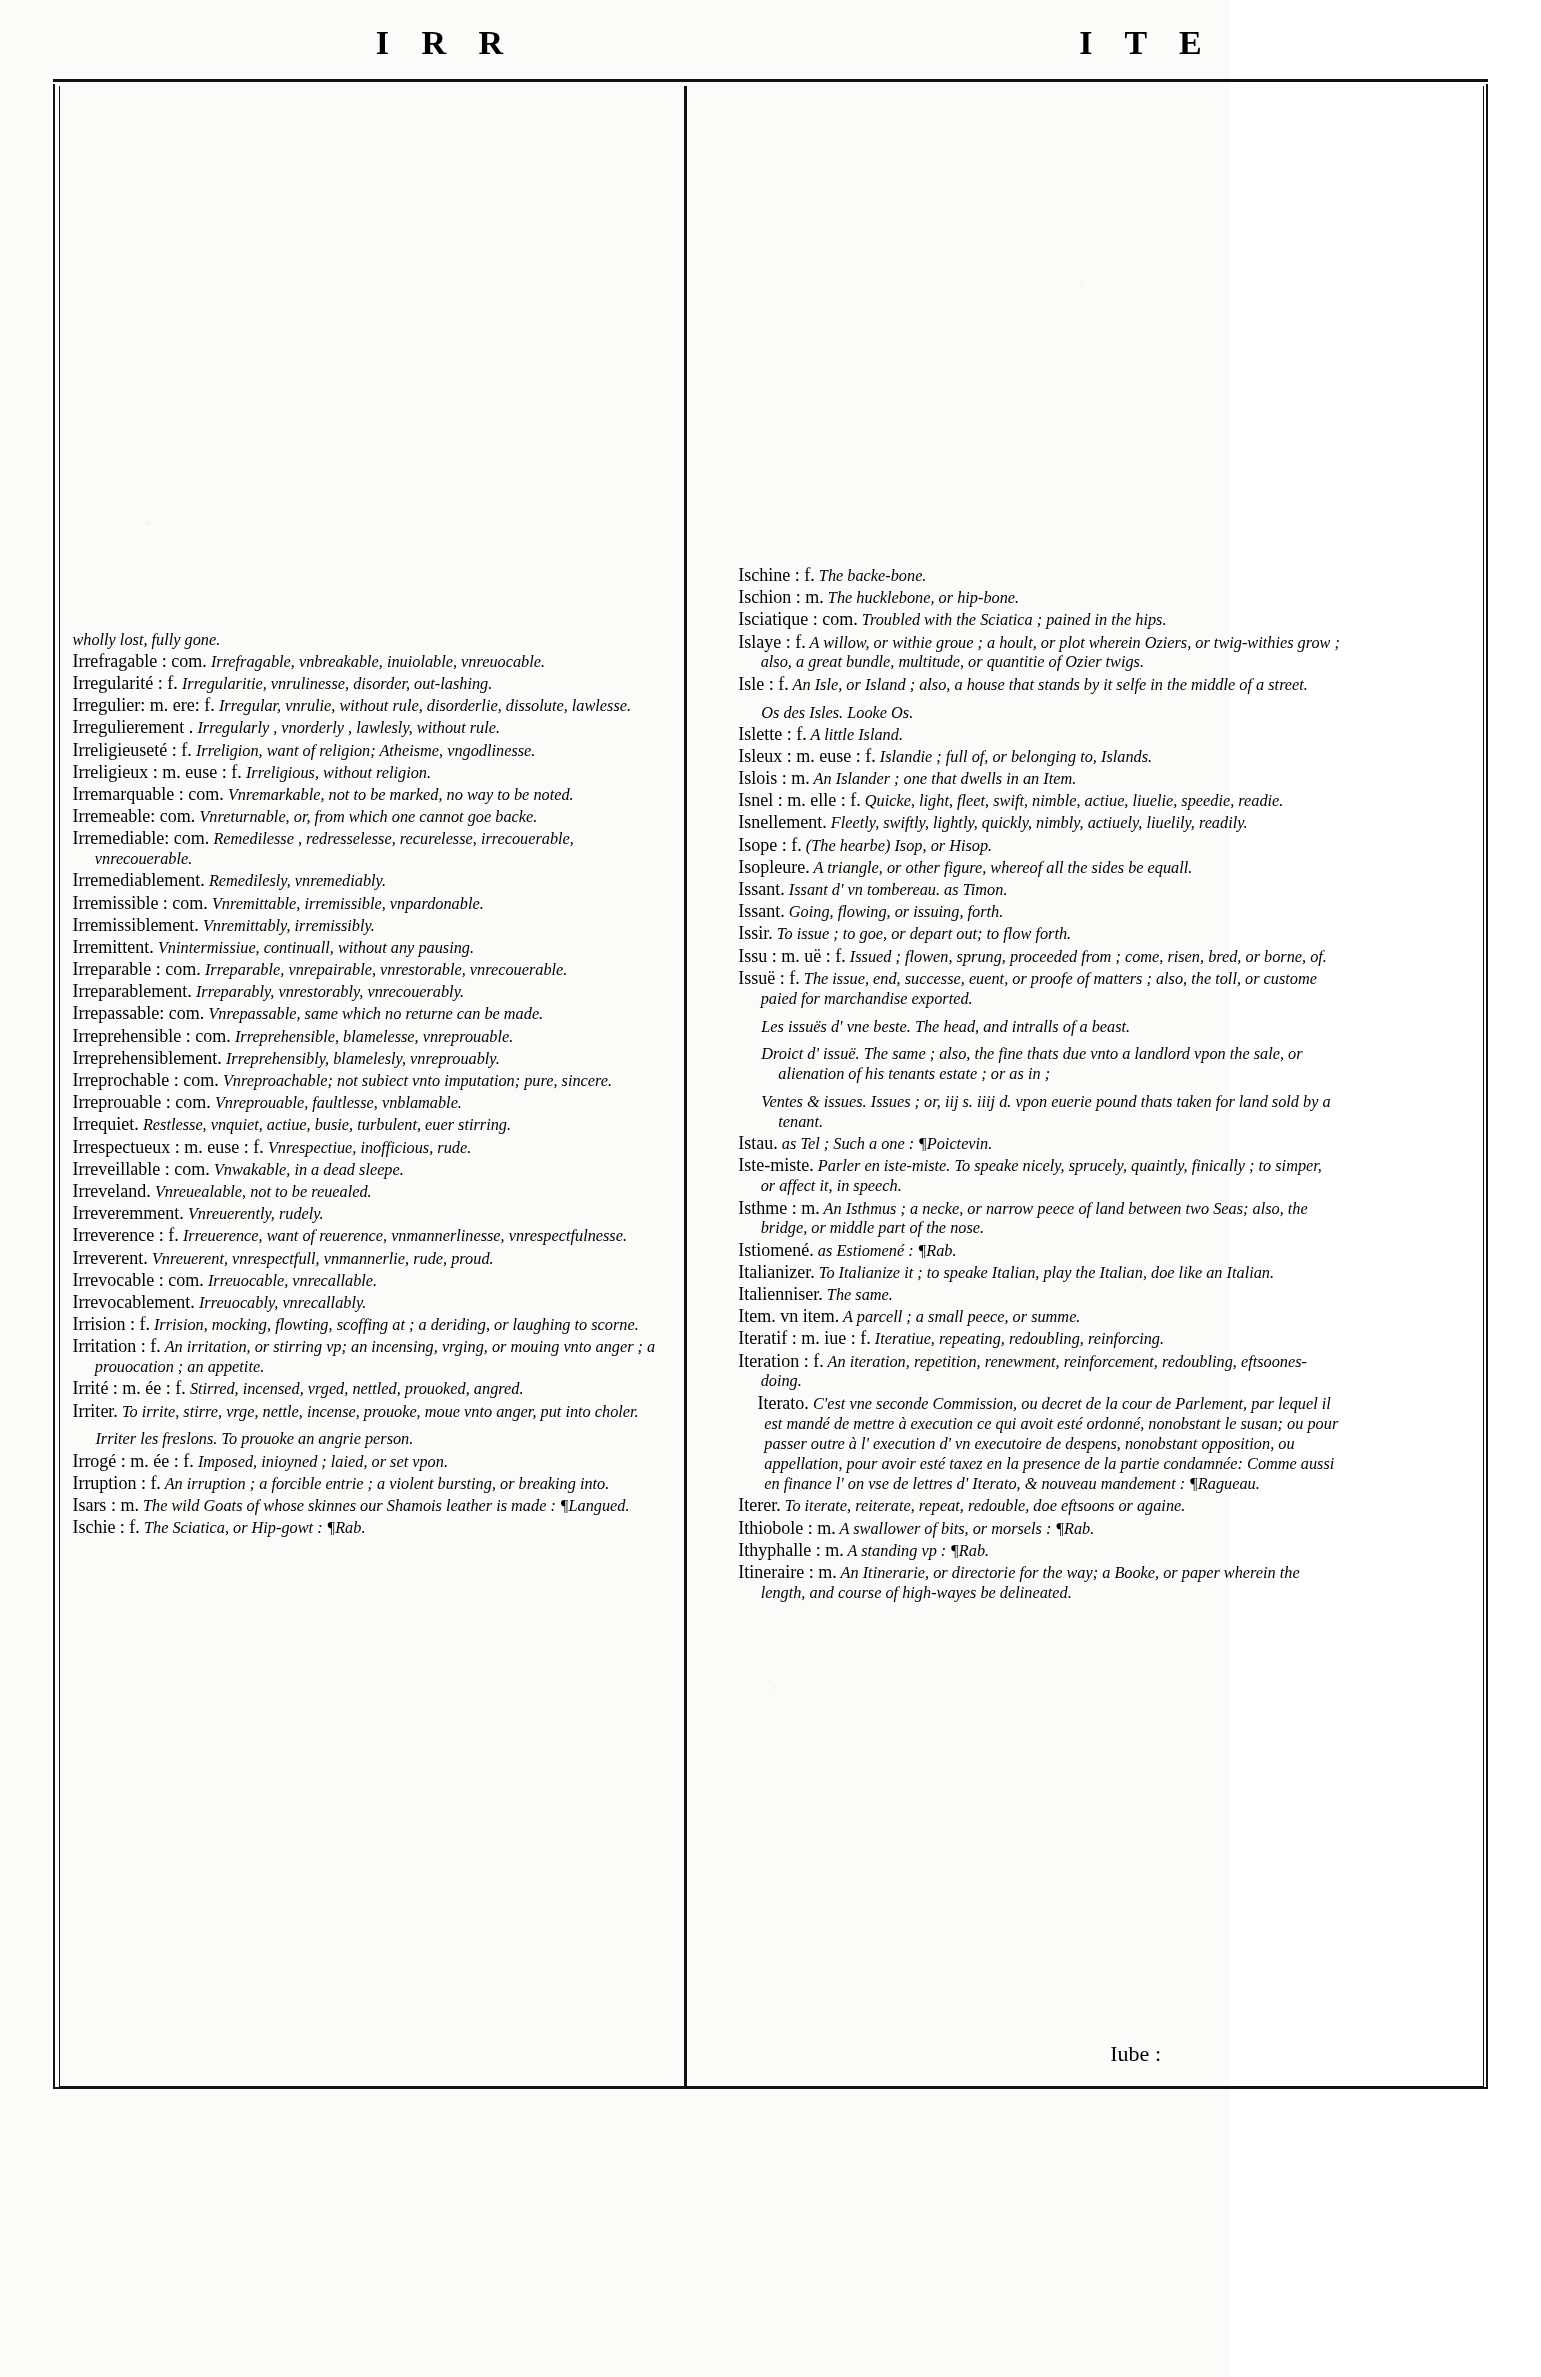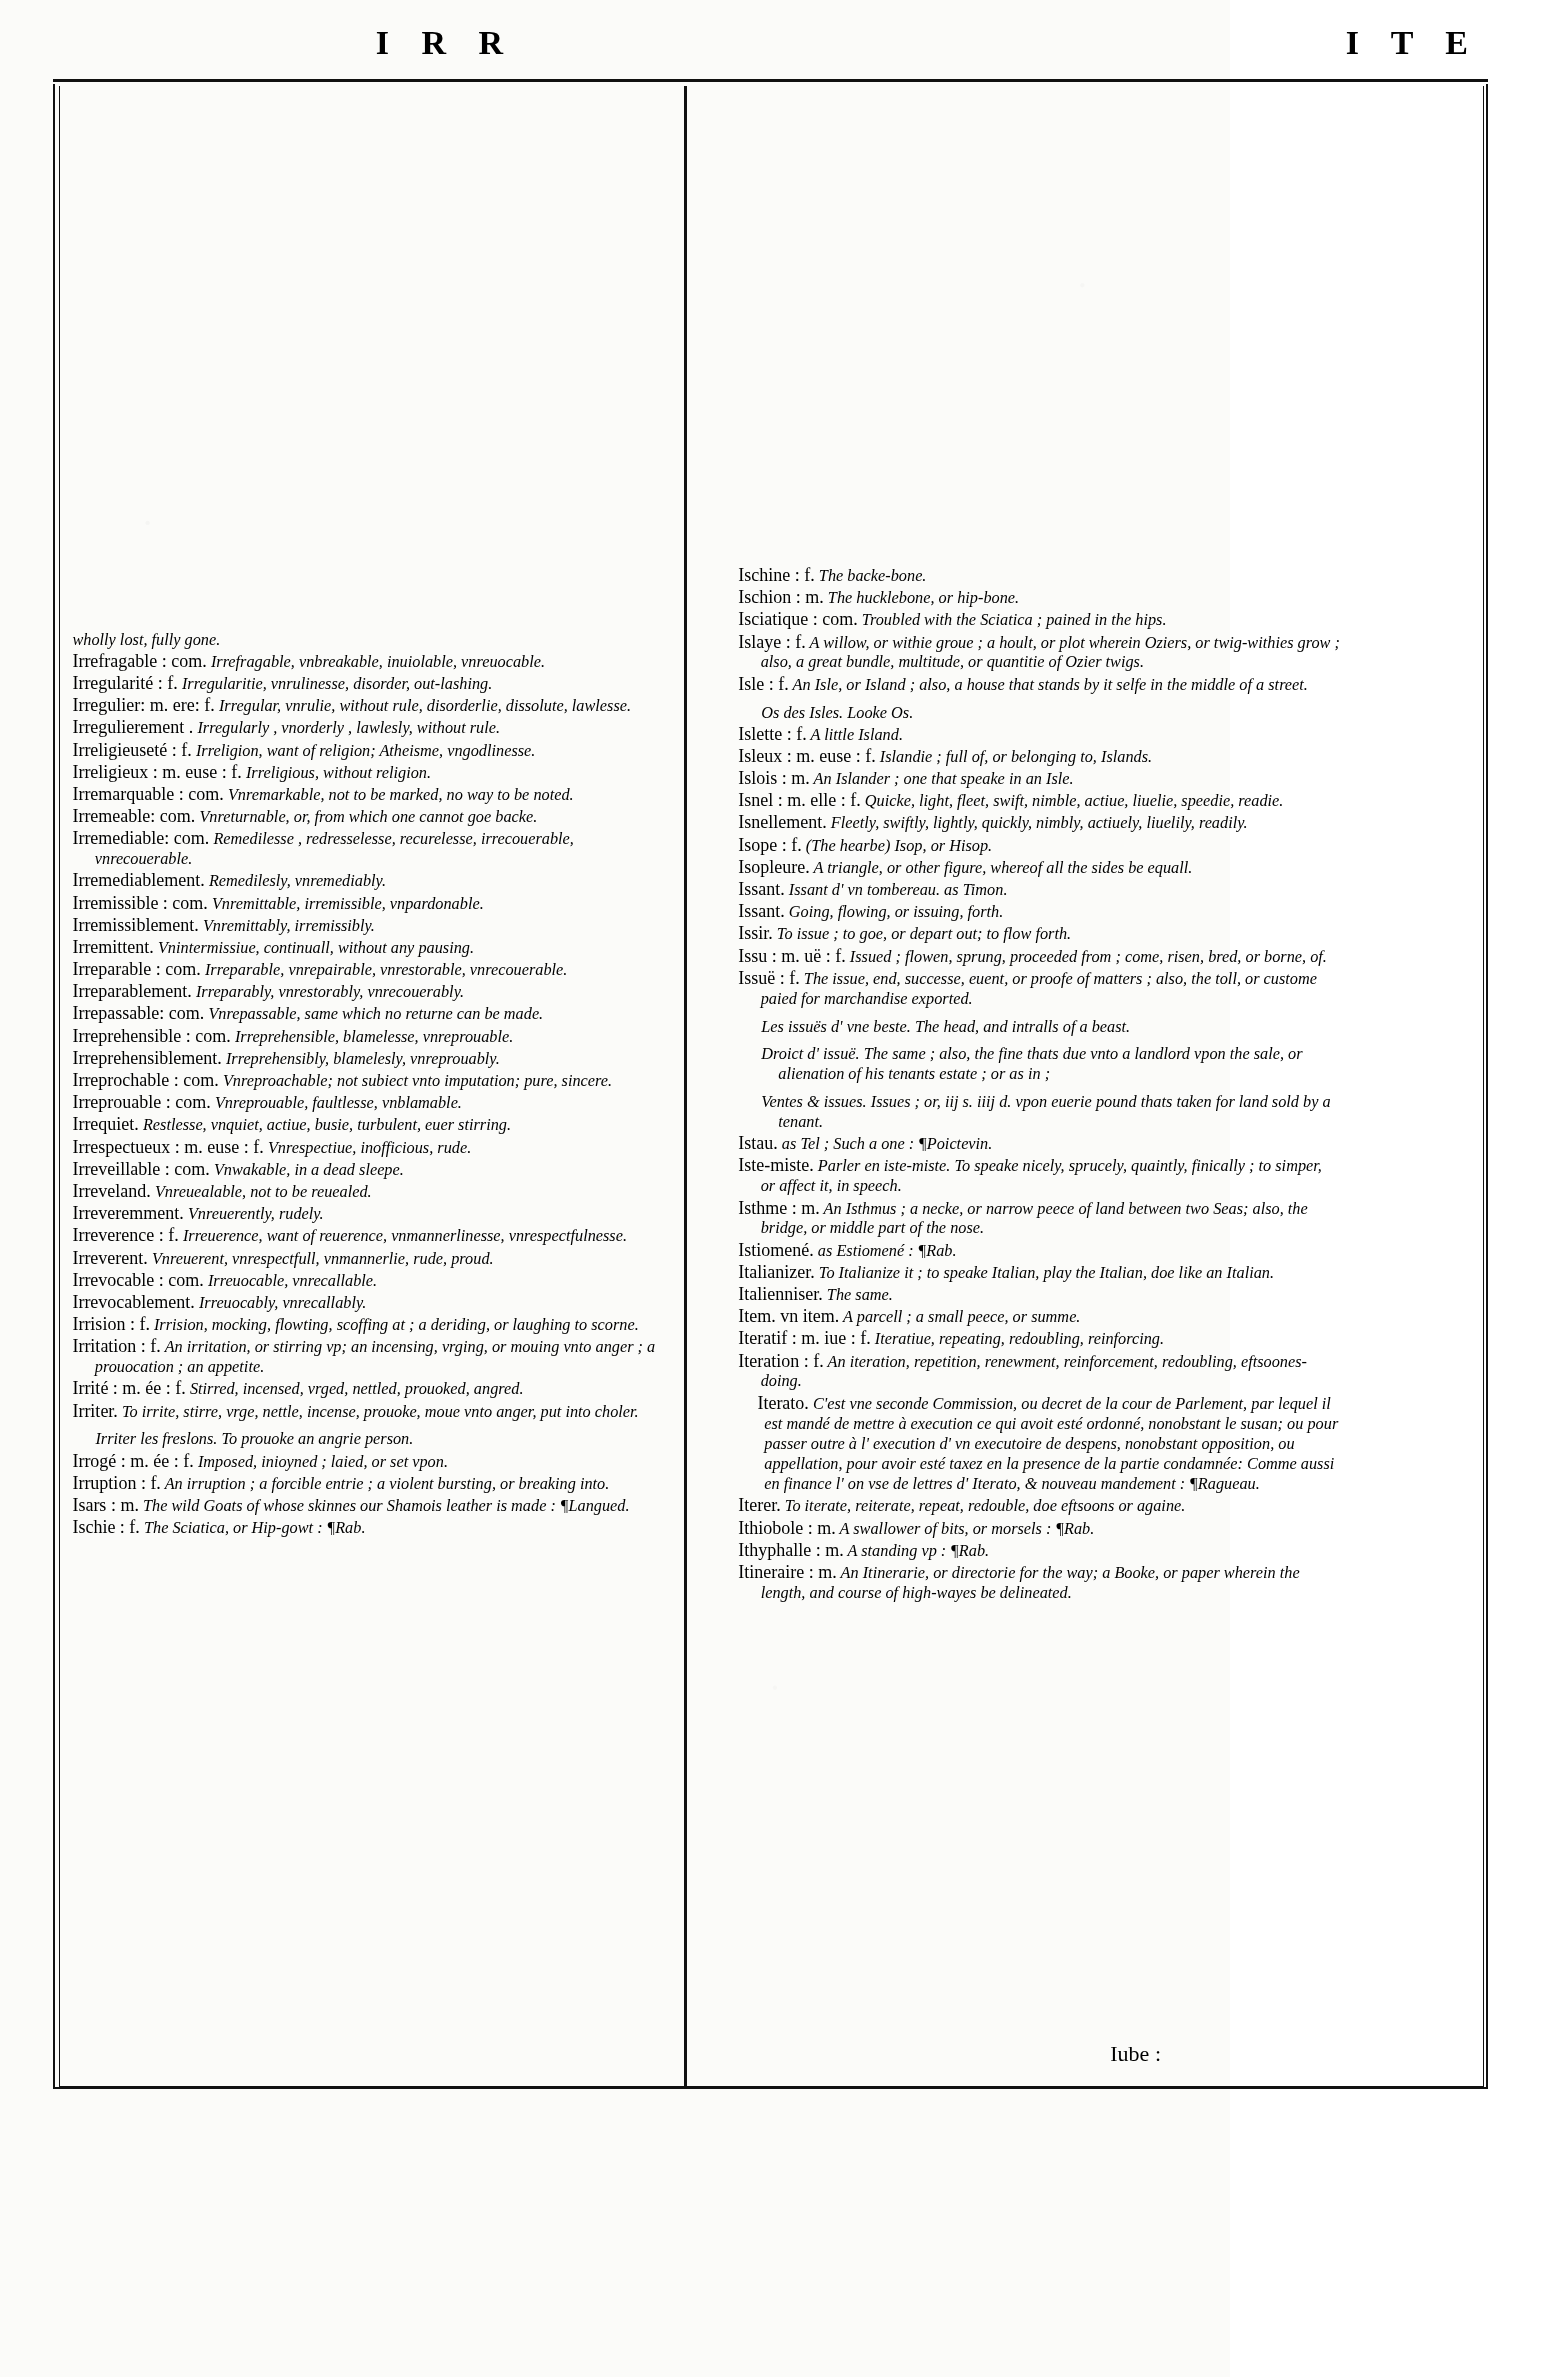--- a/index.html
+++ b/index.html
@@ -47,21 +47,21 @@
     font-weight: bold;
     letter-spacing: 12px;
   }
   .header .h-left {
     width: 50%;
     text-align: center;
     padding-left: 52px;
   }
   .header .h-right {
     width: 50%;
-    text-align: right;
+    text-align: center;
     padding-left: 34px;
   }
   .rule-top {
     position: absolute;
     left: 53px;
     top: 79px;
     width: 1435px;
     height: 2.6px;
     background: #111;
   }
@@ -209,21 +209,21 @@
       </div>
     <div class="col right" id="col-right">
         <div class="entry"><span class="hw">Ischine : f.</span><span class="df"> The backe-bone.</span></div>
         <div class="entry"><span class="hw">Ischion : m.</span><span class="df"> The hucklebone, or hip-bone.</span></div>
         <div class="entry"><span class="hw">Isciatique : com.</span><span class="df"> Troubled with the Sciatica ; pained in the hips.</span></div>
         <div class="entry"><span class="hw">Islaye : f.</span><span class="df"> A willow, or withie groue ; a hoult, or plot wherein Oziers, or twig-withies grow ; also, a great bundle, multitude, or quantitie of Ozier twigs.</span></div>
         <div class="entry"><span class="hw">Isle : f.</span><span class="df"> An Isle, or Island ; also, a house that stands by it selfe in the middle of a street.</span></div>
         <div class="entry sub"><span class="df">Os des Isles. Looke Os.</span></div>
         <div class="entry"><span class="hw">Islette : f.</span><span class="df"> A little Island.</span></div>
         <div class="entry"><span class="hw">Isleux : m. euse : f.</span><span class="df"> Islandie ; full of, or belonging to, Islands.</span></div>
-        <div class="entry"><span class="hw">Islois : m.</span><span class="df"> An Islander ; one that speake in an Isle.</span></div>
+        <div class="entry"><span class="hw">Islois : m.</span><span class="df"> An Islander ; one that dwells in an Item.</span></div>
         <div class="entry"><span class="hw">Isnel : m. elle : f.</span><span class="df"> Quicke, light, fleet, swift, nimble, actiue, liuelie, speedie, readie.</span></div>
         <div class="entry"><span class="hw">Isnellement.</span><span class="df"> Fleetly, swiftly, lightly, quickly, nimbly, actiuely, liuelily, readily.</span></div>
         <div class="entry"><span class="hw">Isope : f.</span><span class="df"> (The hearbe) Isop, or Hisop.</span></div>
         <div class="entry"><span class="hw">Isopleure.</span><span class="df"> A triangle, or other figure, whereof all the sides be equall.</span></div>
         <div class="entry"><span class="hw">Issant.</span><span class="df"> Issant d' vn tombereau. as Timon.</span></div>
         <div class="entry"><span class="hw">Issant.</span><span class="df"> Going, flowing, or issuing, forth.</span></div>
         <div class="entry"><span class="hw">Issir.</span><span class="df"> To issue ; to goe, or depart out; to flow forth.</span></div>
         <div class="entry"><span class="hw">Issu : m. uë : f.</span><span class="df"> Issued ; flowen, sprung, proceeded from ; come, risen, bred, or borne, of.</span></div>
         <div class="entry"><span class="hw">Issuë : f.</span><span class="df"> The issue, end, successe, euent, or proofe of matters ; also, the toll, or custome paied for marchandise exported.</span></div>
         <div class="entry sub"><span class="df">Les issuës d' vne beste. The head, and intralls of a beast.</span></div>

